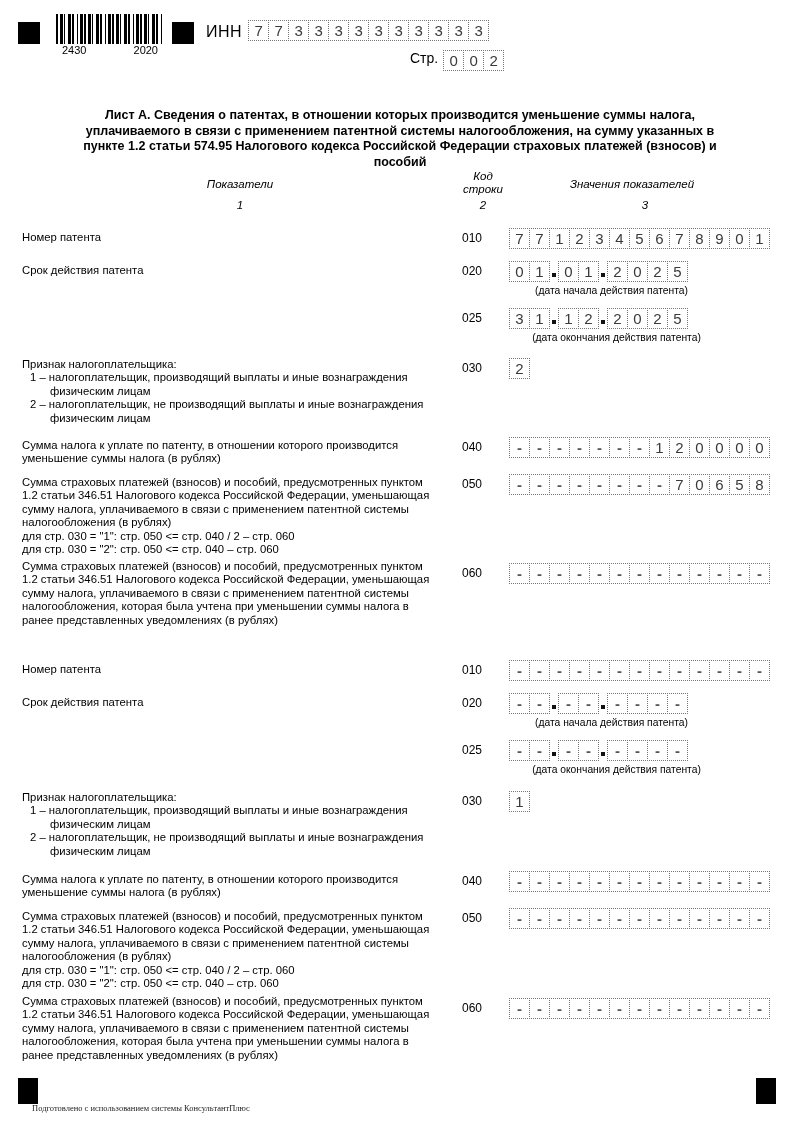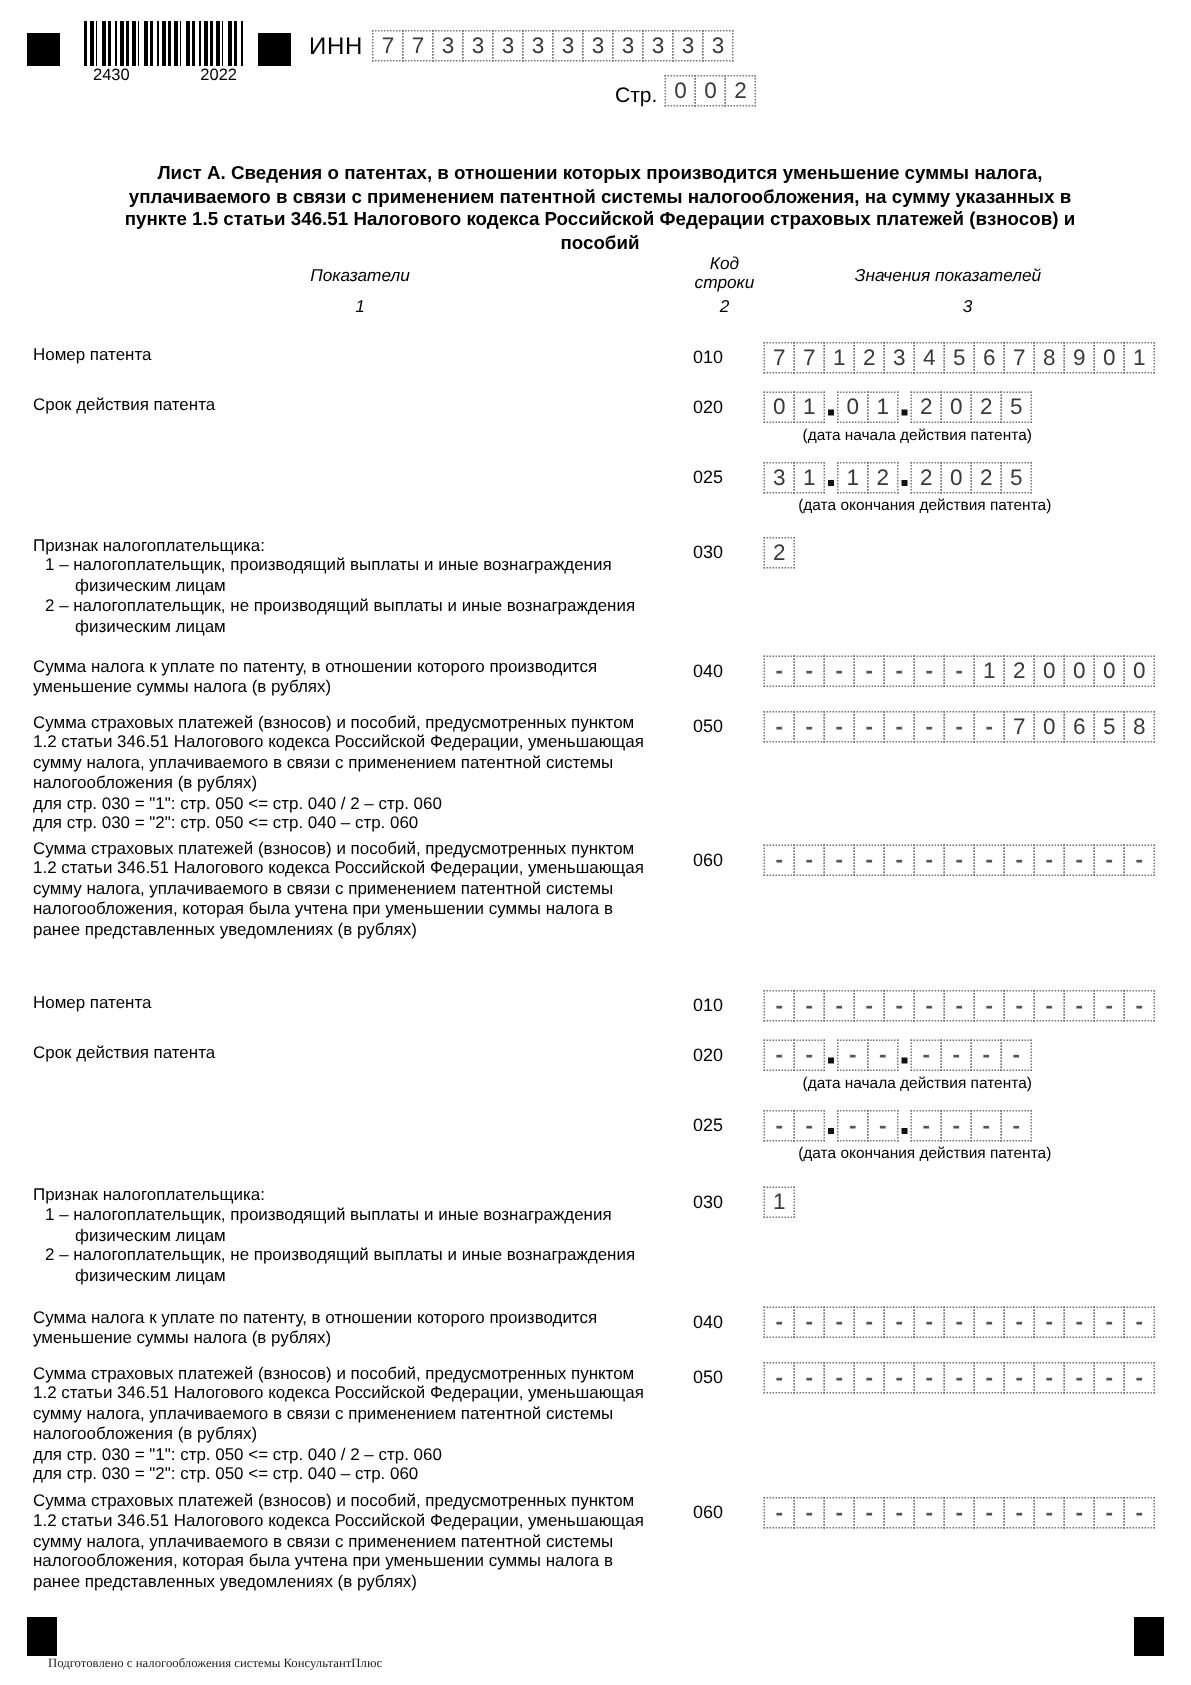--- a/index.html
+++ b/index.html
@@ -31,21 +31,21 @@
       #000 21px,#000 22px,#fff 22px,#fff 24px,
       #000 24px,#000 27px,#fff 27px,#fff 28px);
   }
   .barcode-nums{position:absolute;left:56px;top:44px;width:108px;
      font-size:11px;display:flex;justify-content:space-between;padding:0 4px;
      box-sizing:border-box;letter-spacing:0px;background:#fff;text-align:right;}
   .barcode-nums span{background:#fff;padding:0 2px;}
 
   .inn-row{position:absolute;left:206px;top:20px;display:flex;align-items:flex-end;}
   .inn-label{font-size:16px;margin-right:6px;letter-spacing:0.5px;}
-  .stp-row{position:absolute;left:410px;top:50px;display:flex;align-items:flex-end;}
+  .stp-row{position:absolute;left:410px;top:50px;display:flex;align-items:flex-start;}
   .stp-label{font-size:14px;margin-right:5px;}
 
   
   .cells{display:flex;}
   .cell{
     width:21px;height:21px;
     border:1px dotted #777;
     margin-right:-1px;
     box-sizing:border-box;
     font-size:15px;
@@ -88,21 +88,21 @@
 </style>
 </head>
 <body>
 
 <div class="page">
 
   <div class="corner-sq tl-sq"></div>
   <div class="barcode"></div>
   <div class="barcode-nums">
     <span>2430</span>
-    <span>2022</span>
+    <span>2020</span>
   </div>
   <div class="corner-sq tl2-sq"></div>
 
   <div class="inn-row">
     <span class="inn-label">ИНН</span>
     <span class="cells">
         <span class="cell">7</span>
         <span class="cell">7</span>
         <span class="cell">3</span>
         <span class="cell">3</span>
@@ -119,21 +119,21 @@
 
   <div class="stp-row">
     <span class="stp-label">Стр.</span>
     <span class="cells">
         <span class="cell">0</span>
         <span class="cell">0</span>
         <span class="cell">2</span>
       </span>
   </div>
 
-  <div class="title">Лист А. Сведения о патентах, в отношении которых производится уменьшение суммы налога, уплачиваемого в связи с применением патентной системы налогообложения, на сумму указанных в пункте 1.5 статьи 346.51 Налогового кодекса Российской Федерации страховых платежей (взносов) и пособий</div>
+  <div class="title">Лист А. Сведения о патентах, в отношении которых производится уменьшение суммы налога, уплачиваемого в связи с применением патентной системы налогообложения, на сумму указанных в пункте 1.2 статьи 574.95 Налогового кодекса Российской Федерации страховых платежей (взносов) и пособий</div>
 
   <div class="colhdr ch-pok">Показатели</div>
   <div class="colhdr ch-pok-n">1</div>
   <div class="colhdr ch-kod">
     <div>Код</div>
     <div>строки</div>
   </div>
   <div class="colhdr ch-kod-n">2</div>
   <div class="colhdr ch-val">Значения показателей</div>
   <div class="colhdr ch-val-n">3</div>
@@ -451,15 +451,15 @@
         <span class="cell dash">-</span>
         <span class="cell dash">-</span>
         <span class="cell dash">-</span>
         <span class="cell dash">-</span>
         <span class="cell dash">-</span>
       </div>
   </div>
 
   <div class="corner-sq bl-sq"></div>
   <div class="corner-sq br-sq"></div>
-  <div class="footer-note">Подготовлено с налогообложения системы КонсультантПлюс</div>
+  <div class="footer-note">Подготовлено с использованием системы КонсультантПлюс</div>
 
 </div>
 
 </body></html>

